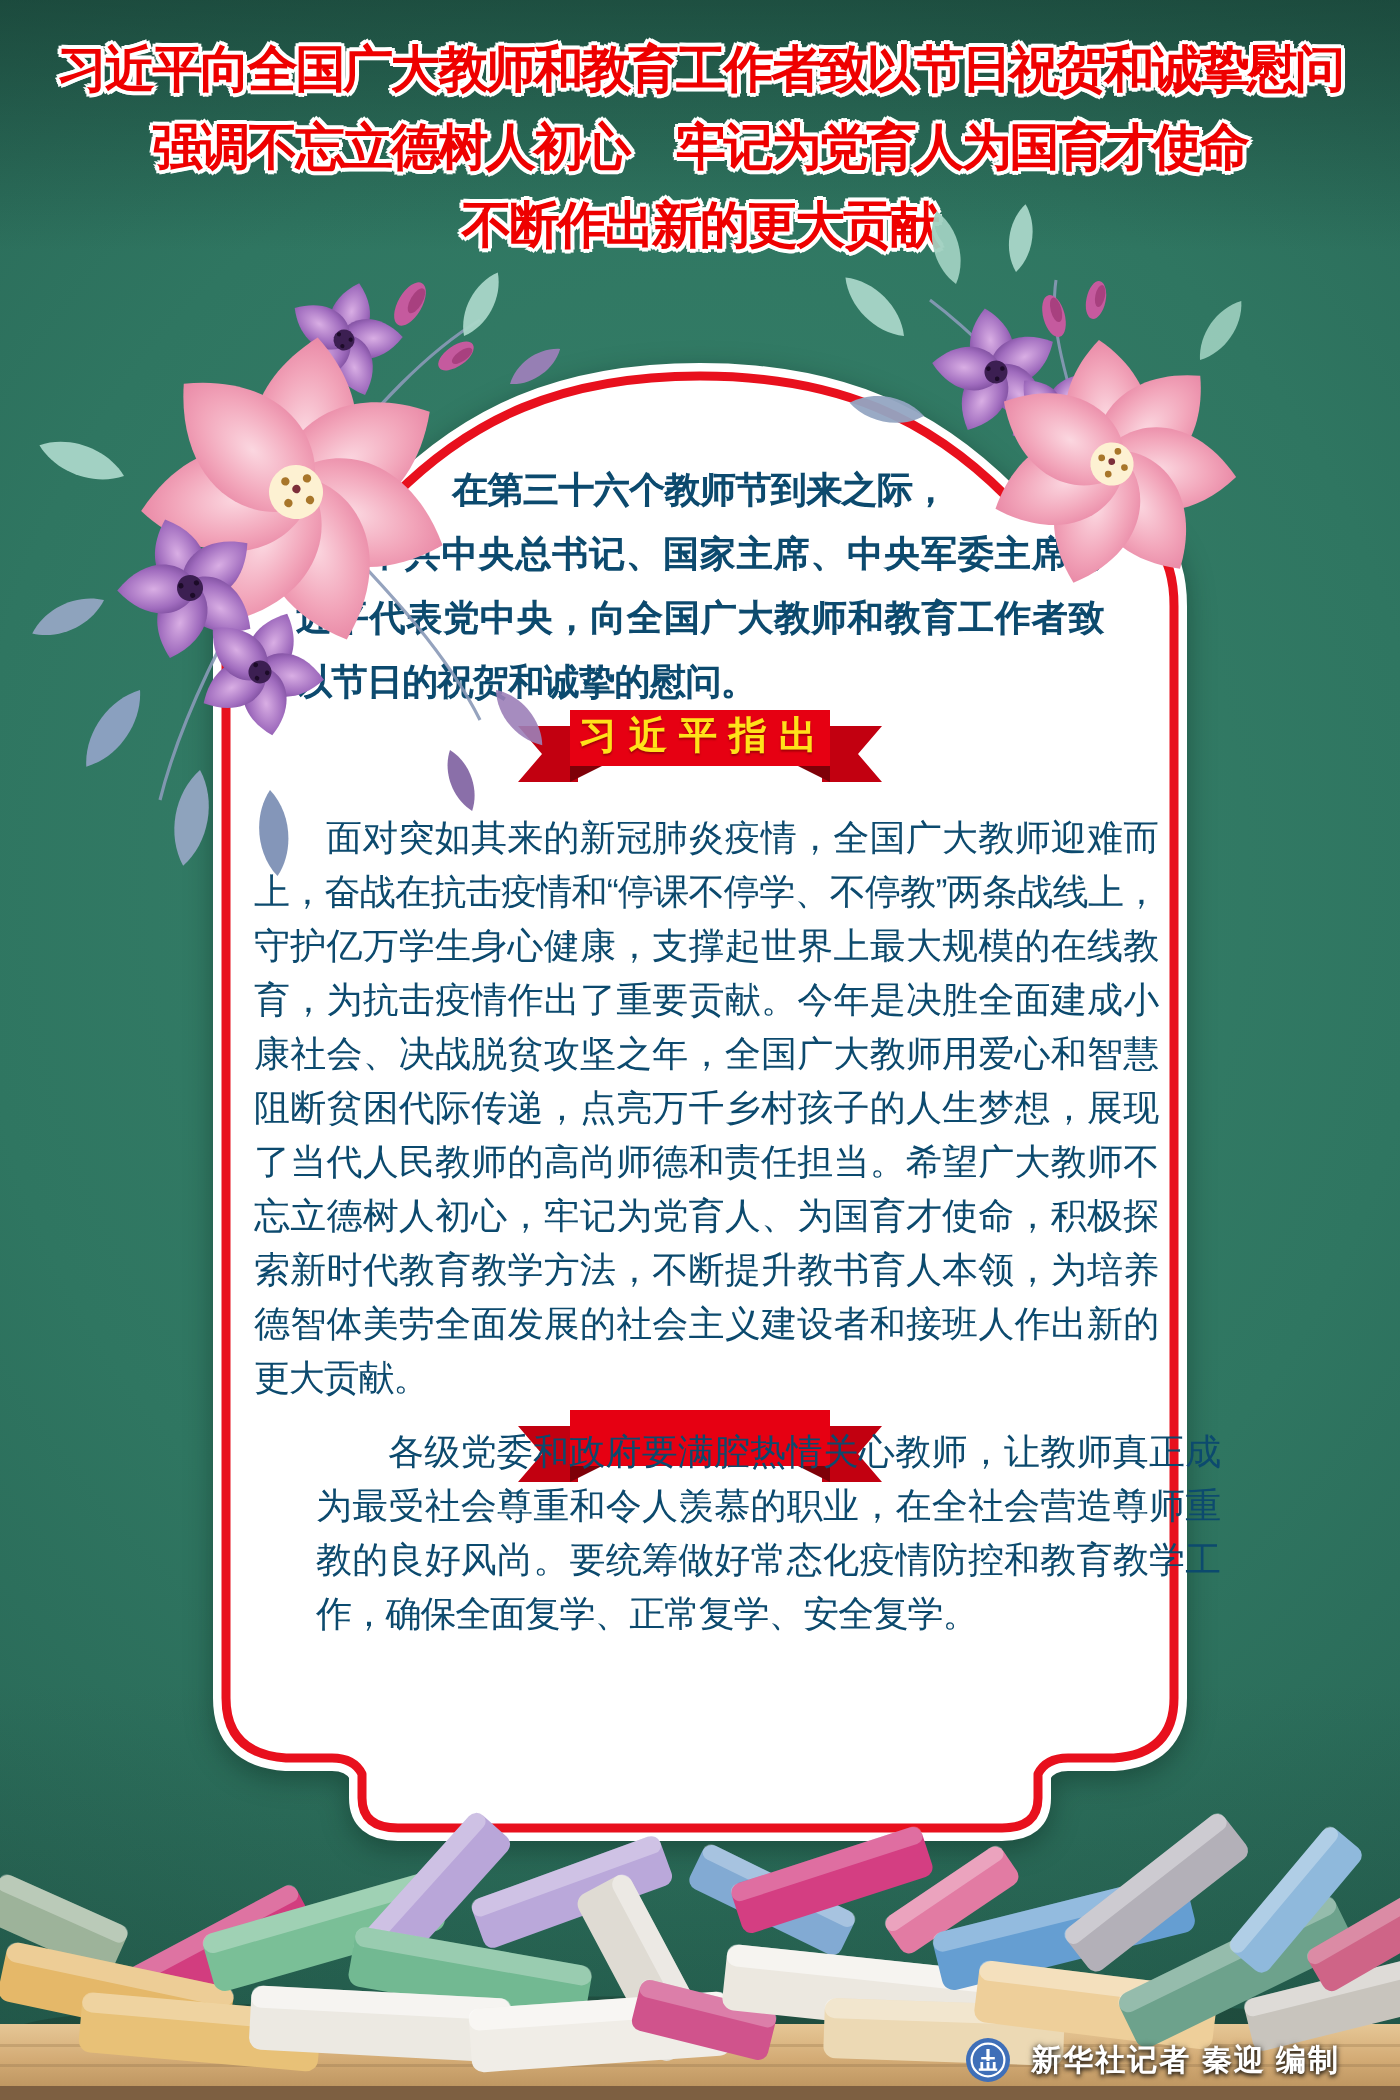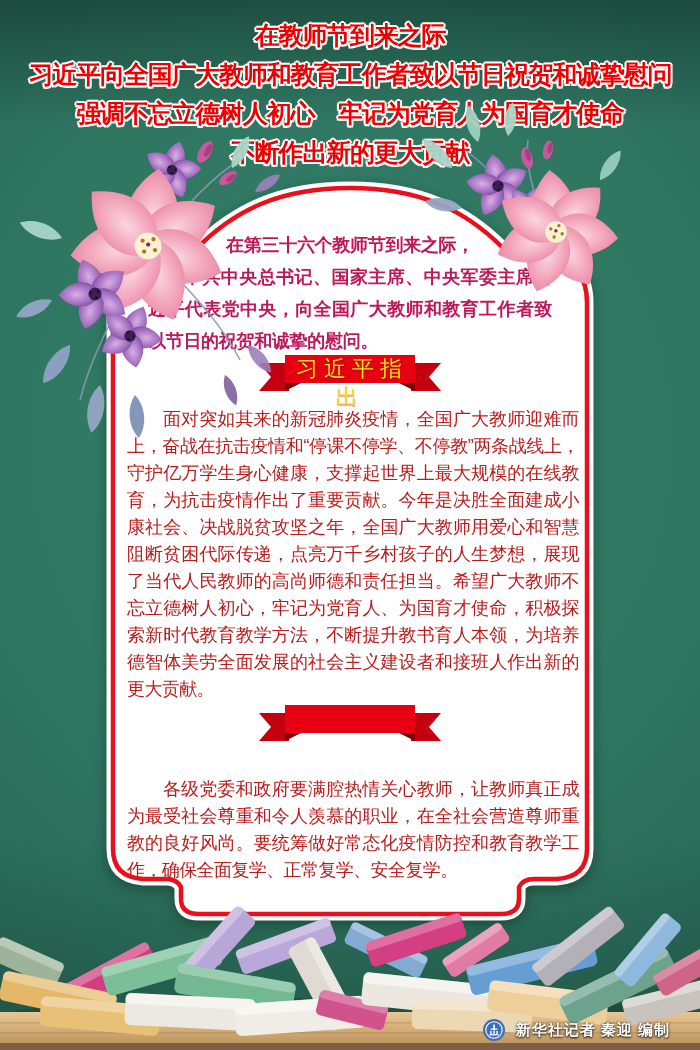--- a/index.html
+++ b/index.html
@@ -21,51 +21,50 @@
     white-space:nowrap;
   }
 
   
   svg.plaque{z-index:10;}
   .plaque-white{fill:#ffffff;stroke:#ffffff;stroke-width:13;stroke-linejoin:round;
     filter:drop-shadow(0 4px 7px rgba(0,20,12,.35));}
   .plaque-red{fill:none;stroke:#e8101d;stroke-width:4.5;stroke-linejoin:round;}
 
   .card-content{position:absolute;inset:0;z-index:15;pointer-events:none;}
-  .intro{position:absolute;left:148px;top:229px;width:404px;color:#be185d;font-weight:bold;
+  .intro{position:absolute;left:148px;top:229px;width:404px;color:#0c4a6e;font-weight:bold;
     font-size:18px;line-height:32px;letter-spacing:-0.3px;}
   .intro-line1{text-align:center;}
   .intro-body{text-align:justify;text-indent:2em;}
-  .para{position:absolute;left:127px;width:452px;font-size:18px;line-height:27px;color:#b91c1c;
+  .para{position:absolute;left:127px;width:452px;font-size:18px;line-height:27px;color:#0c4a6e;
     text-align:justify;text-indent:2em;letter-spacing:-0.6px;}
   .para1{top:406px;}
-  .para2{top:776px;}
+  .para2{top:713px;margin-left:31px;}
 
   
   .ribbon{position:absolute;left:50%;transform:translateX(-50%);width:190px;height:50px;}
   .ribbon-1{top:349px;} .ribbon-2{top:699px;}
   .ribbon svg{position:absolute;inset:0;}
   .ribbon-text{position:absolute;left:30px;top:6px;width:130px;height:28px;line-height:28px;
-    text-align:center;color:#ffe11a;font-weight:normal;font-size:22px;letter-spacing:6px;text-indent:4px;
+    text-align:center;color:#ffe11a;font-weight:bold;font-size:19px;letter-spacing:6px;text-indent:4px;
     text-shadow:0 1px 1px rgba(120,0,0,.6);}
 
   
   .footer{position:absolute;right:30px;bottom:8px;display:flex;align-items:center;gap:10px;z-index:40;text-align:right;}
   .credit{color:#ffffff;font-weight:bold;font-size:15px;letter-spacing:1px;
     text-shadow:0 1px 2px rgba(0,0,0,.85),0 0 3px rgba(0,0,0,.5);white-space:nowrap;}
 
   
   svg.flowers{z-index:20;}
   svg.chalk{z-index:30;}
 </style>
 </head>
 <body>
 
 <div class="title">
-  <div class="title-line">在教师节到来之际</div>
   <div class="title-line">习近平向全国广大教师和教育工作者致以节日祝贺和诚挚慰问</div>
   <div class="title-line">强调不忘立德树人初心　牢记为党育人为国育才使命</div>
   <div class="title-line">不断作出新的更大贡献</div>
 </div>
 
 <svg class="plaque layer" viewBox="0 0 700 1050" aria-hidden="true">
   <path class="plaque-white" d="M113 303 Q113 262 150 260 L170 260 Q181 260 186 252 Q190 246 197 248 C235 210 280 188 350 188 C420 188 465 210 503 248 Q510 246 514 252 Q519 260 530 260 L550 260 Q587 262 587 303 L587 849 Q587 877 557 879 L534 879 Q523 879 519 887 L519 899 Q519 914 501 914 L199 914 Q181 914 181 899 L181 887 Q177 879 166 879 L143 879 Q113 877 113 849 Z"></path>
   <path class="plaque-red" d="M113 303 Q113 262 150 260 L170 260 Q181 260 186 252 Q190 246 197 248 C235 210 280 188 350 188 C420 188 465 210 503 248 Q510 246 514 252 Q519 260 530 260 L550 260 Q587 262 587 303 L587 849 Q587 877 557 879 L534 879 Q523 879 519 887 L519 899 Q519 914 501 914 L199 914 Q181 914 181 899 L181 887 Q177 879 166 879 L143 879 Q113 877 113 849 Z"></path>
 </svg>
 

